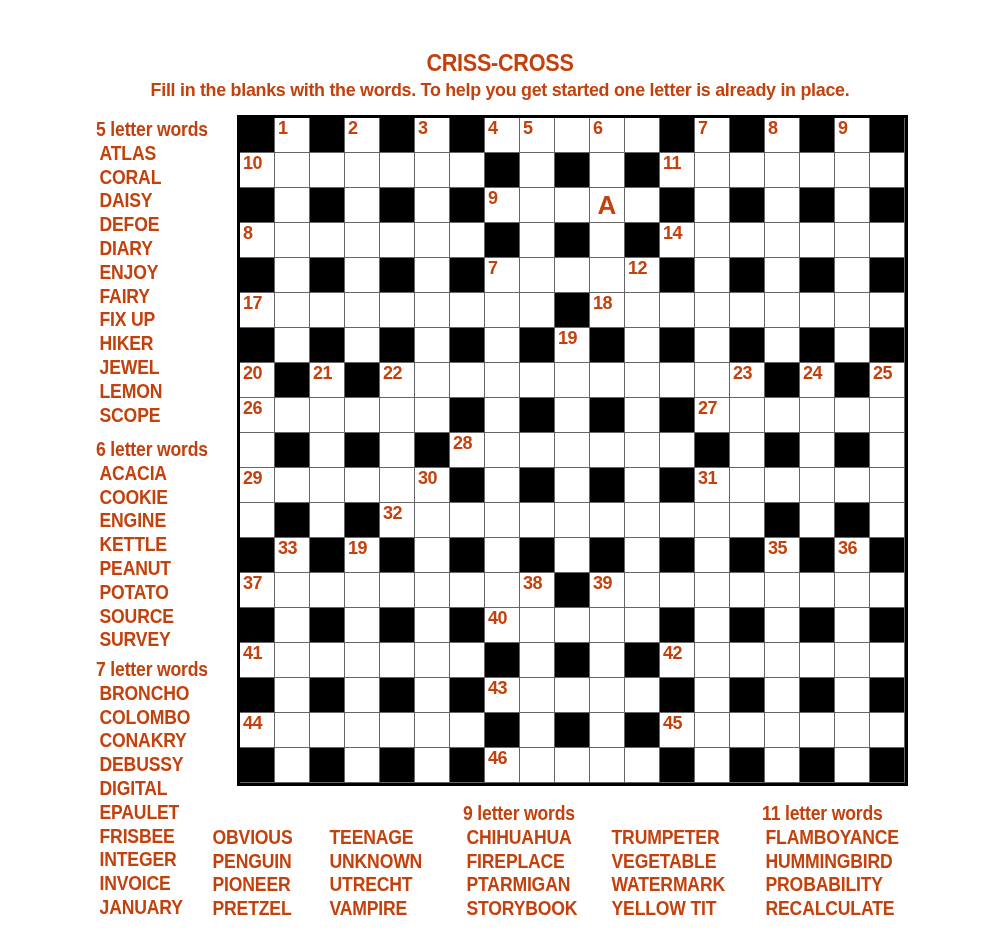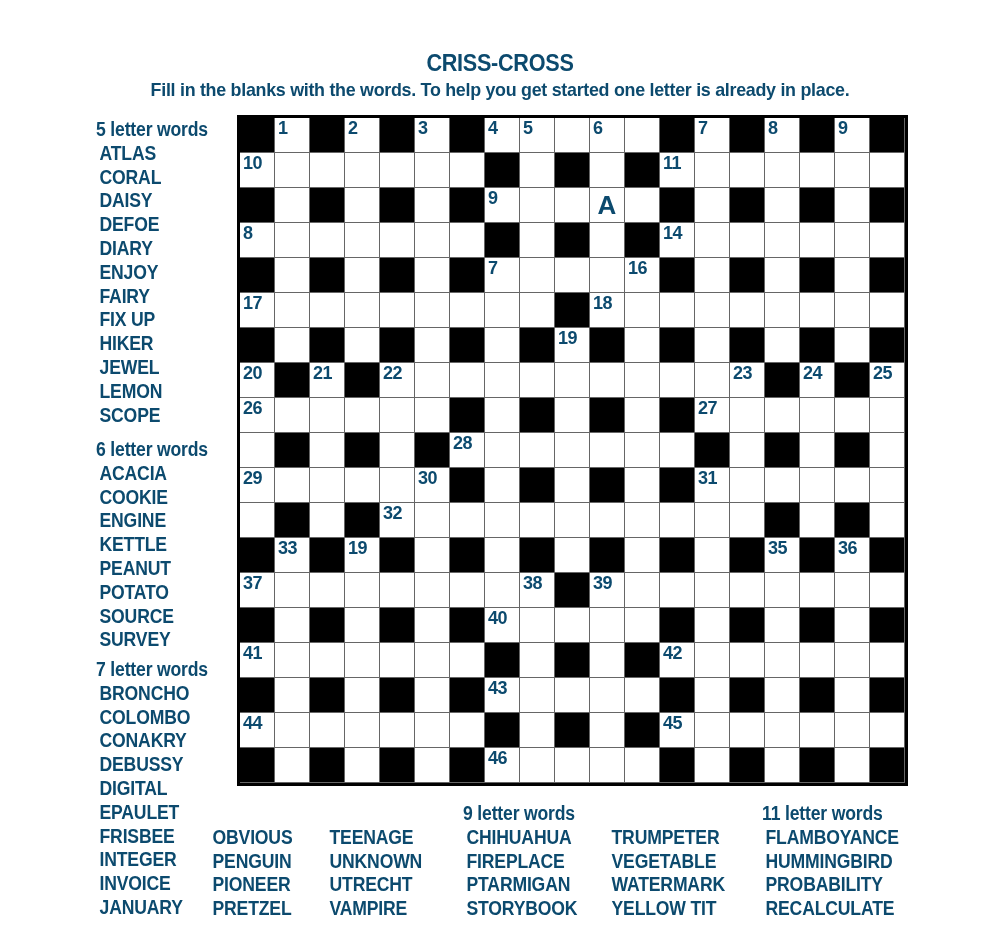--- a/index.html
+++ b/index.html
@@ -1,17 +1,17 @@
 <!DOCTYPE html>
 <html style="--black: #000000; --line: #666666;"><head>
 <meta charset="utf-8">
 <style>
   html,body{margin:0;padding:0;background:#fff;}
   .page{position:relative;width:1000px;height:945px;background:#fff;overflow:hidden;
-        font-family:"Liberation Sans",sans-serif;color:#0c4a6e;}
+        font-family:"Liberation Sans",sans-serif;color:#c2410c;}
   .title{position:absolute;top:50px;left:0;width:1000px;text-align:center;
          font-size:23px;font-weight:bold;letter-spacing:-0.3px;transform:scaleX(0.94);}
   .subtitle{position:absolute;top:79px;left:0;width:1000px;text-align:center;
          font-size:19px;font-weight:bold;letter-spacing:-0.3px;transform:scaleX(0.94);}
   
   .grid{position:absolute;left:237px;top:115px;width:665px;height:665px;
         border:3px solid var(--black,#000);display:grid;
         grid-template-columns:repeat(19,35px);grid-template-rows:repeat(19,35px);
         background:#fff;}
   .cell{position:relative;box-sizing:border-box;width:35px;height:35px;
@@ -158,21 +158,21 @@
       <div class="cell black"></div>
       <div class="cell"></div>
       <div class="cell black"></div>
       <div class="cell">
         <span class="num">7</span>
       </div>
       <div class="cell"></div>
       <div class="cell"></div>
       <div class="cell"></div>
       <div class="cell">
-        <span class="num">16</span>
+        <span class="num">12</span>
       </div>
       <div class="cell black"></div>
       <div class="cell"></div>
       <div class="cell black"></div>
       <div class="cell"></div>
       <div class="cell black"></div>
       <div class="cell"></div>
       <div class="cell black"></div>
       <div class="cell">
         <span class="num">17</span>

